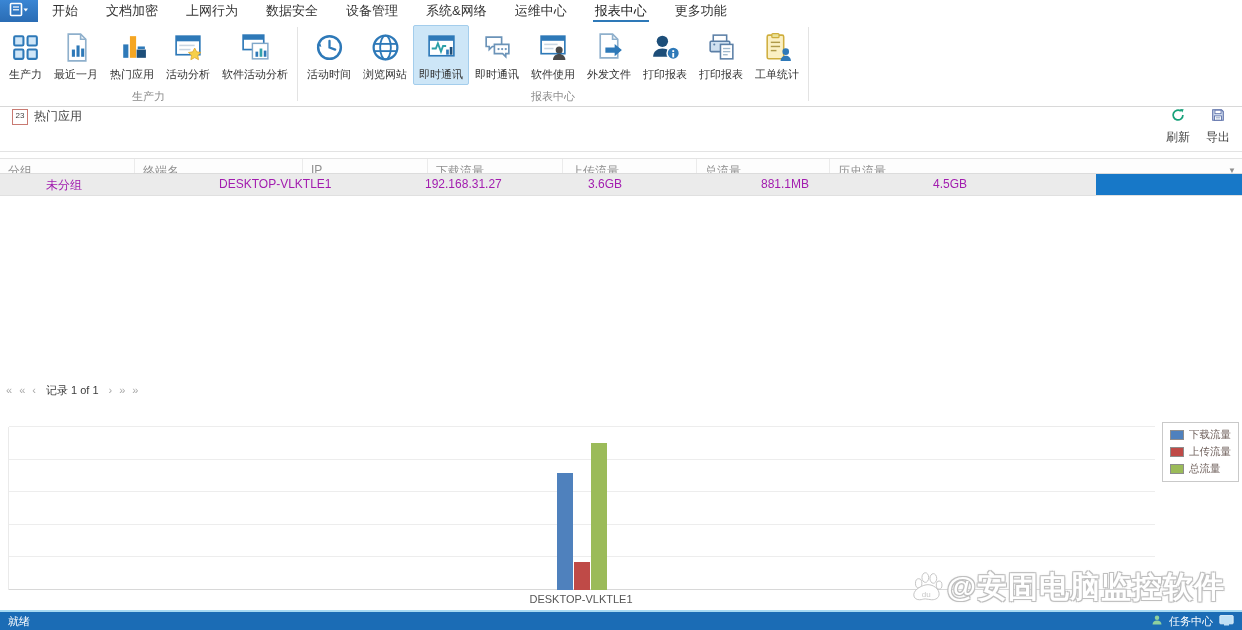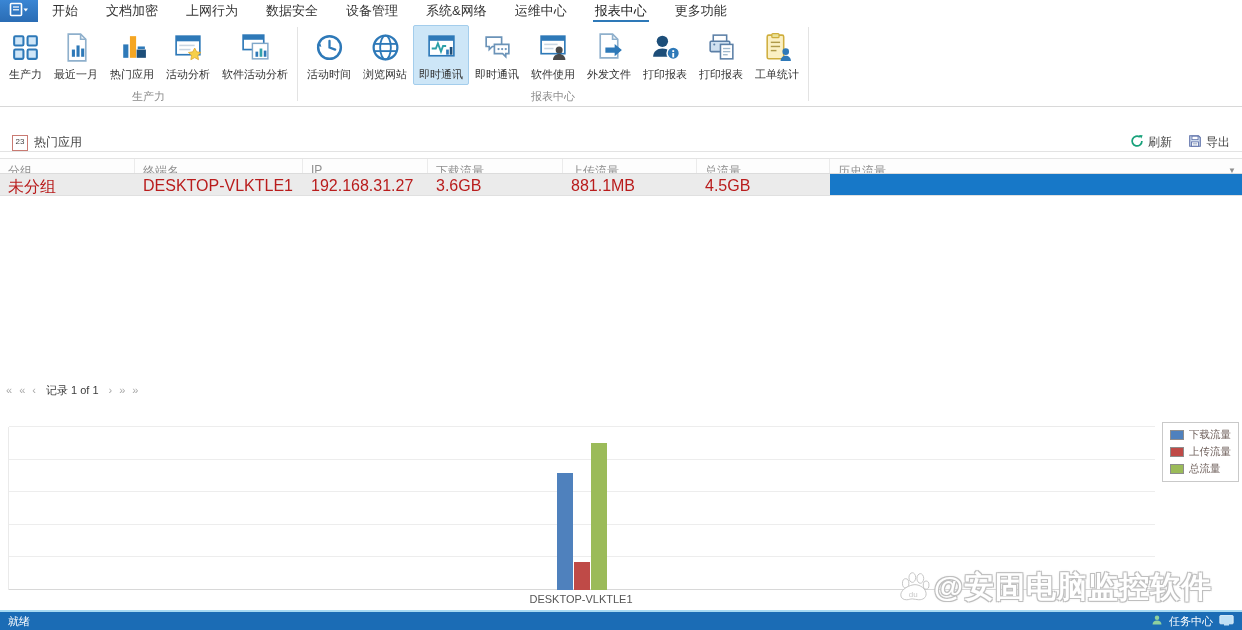--- a/index.html
+++ b/index.html
@@ -18,35 +18,35 @@
   .rgroup{display:flex;flex-direction:column;}
   .ritems{display:flex;align-items:flex-start;padding:3px 3px 0 3px;flex:1;}
   .ritem{display:flex;flex-direction:column;align-items:center;padding:3px 5px 2px 5px;border-radius:2px;cursor:pointer;border:1px solid transparent;}
   .ritem.selected{background:#cde6f7;border-color:#a3cdec;}
   .ricon{height:36px;display:flex;align-items:center;justify-content:center;}
   .rlbl{font-size:11px;color:#333;margin-top:2px;white-space:nowrap;}
   .rlabel{text-align:center;font-size:11px;color:#8a8a8a;height:17px;line-height:15px;}
   .rsep{width:1px;background:#e3e3e3;margin:5px 0;}
 
   
-  .filter-row{position:absolute;top:108px;left:0;right:0;height:44px;border-bottom:1px solid #e3e3e3;display:flex;align-items:flex-end;padding:0 12px;box-sizing:border-box;background:#fff;}
+  .filter-row{position:absolute;top:108px;left:0;right:0;height:44px;border-bottom:1px solid #e3e3e3;display:flex;align-items:flex-start;padding:0 12px;box-sizing:border-box;background:#fff;}
   .filter-left{display:flex;align-items:center;gap:6px;cursor:pointer;}
   .cal{width:16px;height:16px;border:1px solid #c97a72;background:#fff;box-sizing:border-box;position:relative;}
   .cal .cal-top{height:4px;background:#d9534f;}
   .cal .cal-num{display:block;text-align:center;font-size:8px;line-height:11px;color:#444;}
   .filter-label{font-size:12px;color:#444;}
   .filter-right{margin-left:auto;display:flex;align-items:center;gap:16px;}
-  .tool-btn{display:flex;align-items:center;gap:4px;font-size:12px;color:#444;cursor:pointer;}
+  .tool-btn{display:flex;align-items:center;gap:4px;font-size:12px;color:#444;cursor:pointer;flex-direction:column;}
 
   
   .grid{position:absolute;top:158px;left:0;right:0;}
   .thead{display:flex;height:16px;background:#fdfdfd;border-top:1px solid #e4e4e4;border-bottom:1px solid #dcdcdc;box-sizing:border-box;}
   .hcell{font-size:12px;color:#8f8f8f;padding:4px 8px;border-right:1px solid #ebebeb;box-sizing:border-box;white-space:nowrap;overflow:hidden;position:relative;cursor:pointer;}
   .trow{display:flex;height:22px;background:#ebebeb;border-bottom:1px solid #e0e0e0;box-sizing:border-box;cursor:pointer;}
-  .rcell{font-size:16px;color:#b91c1c;padding:3px 8px;box-sizing:border-box;white-space:nowrap;overflow:hidden;}
+  .rcell{font-size:12px;color:#a21caf;padding:3px 8px;box-sizing:border-box;white-space:nowrap;overflow:hidden;margin-left:38px;}
   .c0{width:135px;} .c1{width:168px;} .c2{width:125px;} .c3{width:135px;} .c4{width:134px;} .c5{width:133px;} .c6{flex:1;border-right:none;}
   .hist-cell{padding:0;position:relative;}
   .hist-bar{height:100%;background:#1778c8;}
   .hdr-caret{position:absolute;right:6px;top:7px;font-size:8px;color:#8f8f8f;}
 
   
   .pager{position:absolute;top:381px;left:6px;height:18px;display:flex;align-items:center;gap:7px;}
   .pbtn{font-size:11px;color:#a8a8a8;cursor:pointer;line-height:18px;}
   .ptext{font-size:11px;color:#3d3d3d;margin:0 3px;}
 
@@ -56,21 +56,21 @@
   .gridline{position:absolute;left:0;right:0;height:1px;background:#ededed;}
   .gridline.baseline{background:#d8d8d8;}
   .bars{position:absolute;left:50%;transform:translateX(-50%);bottom:0;height:100%;display:flex;align-items:flex-end;gap:1px;}
   .bar{width:16px;}
   .xlabel{position:absolute;left:8px;width:1146px;top:193px;text-align:center;font-size:11px;color:#555;}
   .legend{position:absolute;right:3px;top:22px;border:1px solid #c9c9c9;background:#fff;padding:5px 7px;display:flex;flex-direction:column;gap:3px;}
   .litem{display:flex;align-items:center;gap:5px;font-size:10.5px;color:#6e5f5a;white-space:nowrap;}
   .lswatch{width:14px;height:10px;border:1px solid #8d8d8d;box-sizing:border-box;}
 
   
-  .watermark{position:absolute;right:30px;top:567px;display:flex;align-items:center;gap:3px;pointer-events:none;}
+  .watermark{position:absolute;right:17px;top:567px;display:flex;align-items:center;gap:3px;pointer-events:none;}
   .wm-text{font-size:30px;font-weight:bold;color:#fff;letter-spacing:1px;
     text-shadow:-1px -1px 0 #bfbfbf,1px -1px 0 #bfbfbf,-1px 1px 0 #bfbfbf,1px 1px 0 #bfbfbf,0 0 3px #cfcfcf;}
 
   
   .statusbar{position:absolute;left:0;right:0;bottom:0;height:18px;background:#1b6cb5;border-top:2px solid #a6d9f2;display:flex;align-items:center;padding:0 8px;box-sizing:content-box;color:#fff;font-size:11px;}
   .status-right{margin-left:auto;display:flex;gap:6px;cursor:pointer;}
 </style>
 </head>
 <body>
 

